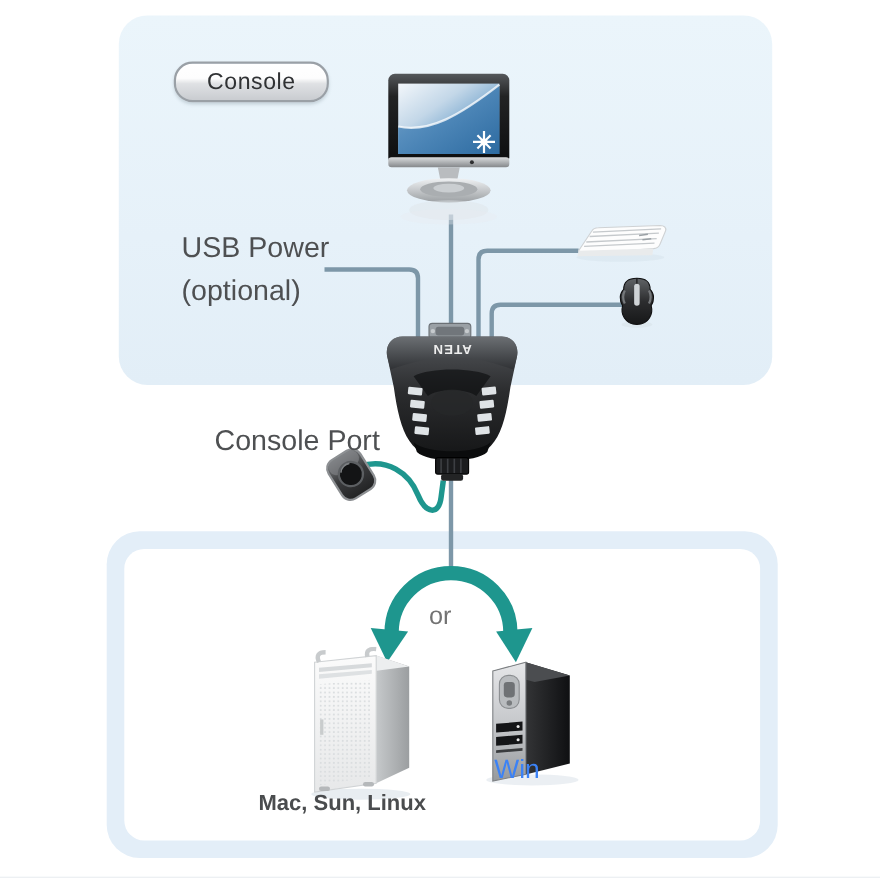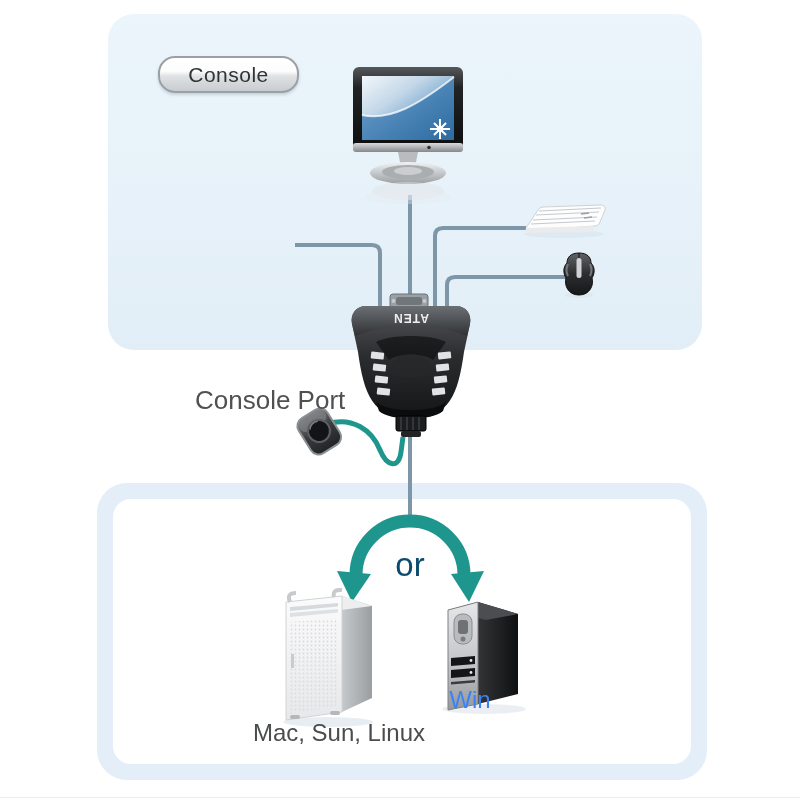--- a/index.html
+++ b/index.html
@@ -32,22 +32,22 @@
     display:flex;align-items:center;justify-content:center;
   }
   .console-badge span{
     font-size:21px;font-weight:normal;color:#303234;letter-spacing:.5px;
   }
   
   .lbl{position:absolute;z-index:4;color:var(--text,#4e5052);}
   .lbl-usb{left:165px;top:206px;font-size:26px;line-height:39px;}
   .lbl-remote{left:195px;top:381px;font-size:26px;line-height:38px;}
   .lbl-model{left:471px;top:383px;font-size:33px;color:#47484a;letter-spacing:-.5px;}
-  .lbl-or{left:390px;top:546px;width:40px;text-align:center;font-size:33px;color:#0c4a6e;}
-  .lbl-left{left:235px;top:719px;width:190px;text-align:right;font-size:24px;color:#4a4c4e;}
+  .lbl-or{left:390px;top:546px;width:40px;text-align:left;font-size:23px;color:#737373;}
+  .lbl-left{left:235px;top:719px;width:190px;text-align:left;font-size:20px;color:#4a4c4e;font-weight:bold;}
   .lbl-right{left:420px;top:686px;width:100px;text-align:center;font-size:24px;color:#3b82f6;}
   .line{stroke:var(--line-color,#7d97a8);stroke-width:4;fill:none;}
   .teal-stroke{stroke:var(--teal,#1e968e);fill:none;}
   .teal-fill{fill:var(--teal,#1e968e);}
 </style>
 </head>
 <body>
 
 <div class="canvas">
 
@@ -260,20 +260,22 @@
     <g>
       <polygon points="13,60 37,58 37,66 13,68" fill="#141517"></polygon>
       <circle cx="33" cy="62.5" r="1.4" fill="#e8e8e8"></circle>
       <polygon points="13,72 37,70 37,78 13,80" fill="#141517"></polygon>
       <circle cx="33" cy="74.5" r="1.4" fill="#e8e8e8"></circle>
       <polygon points="13,84 37,82 37,84.5 13,86.5" fill="#3a3c3e"></polygon>
     </g>
   </svg>
 
   <div class="lbl lbl-usb">
+    <div>USB Power</div>
+    <div>(optional)</div>
   </div>
 
   <div class="lbl lbl-remote">
     <div>Console Port</div>
   </div>
 
 
   <div class="lbl lbl-or">or</div>
 
   <div class="lbl lbl-left">Mac, Sun, Linux</div>

